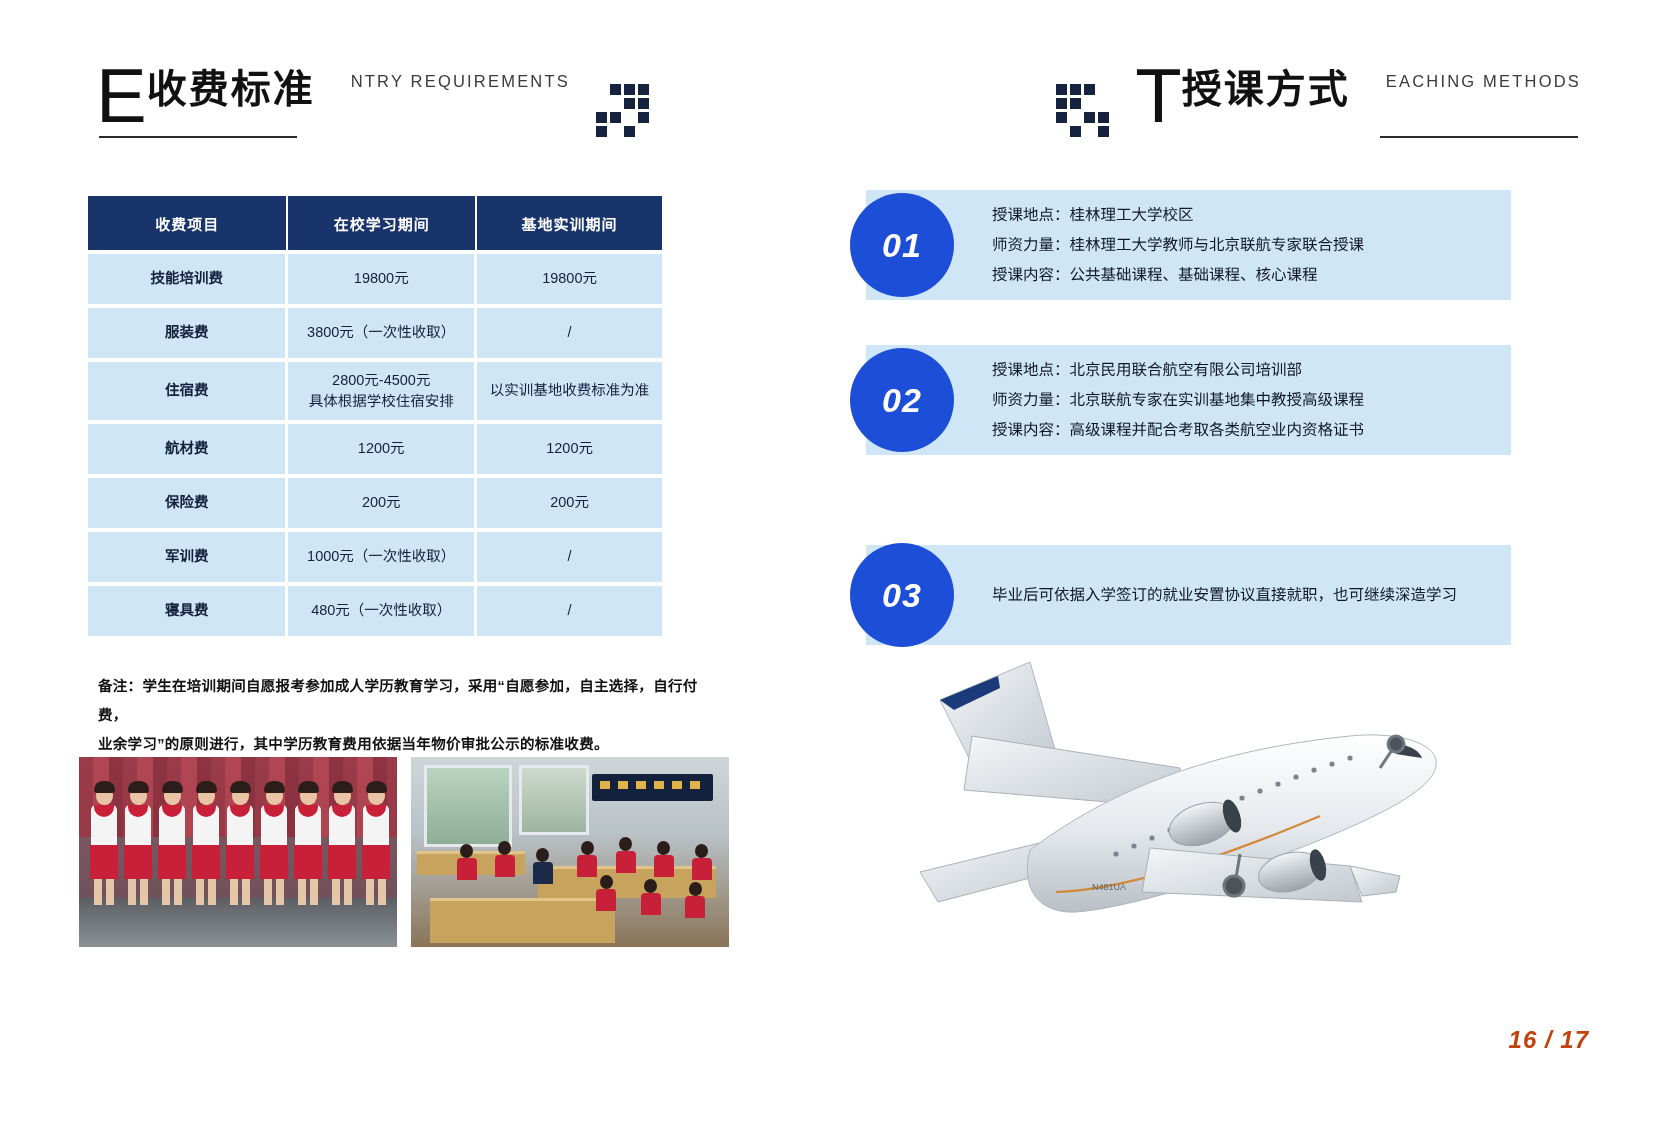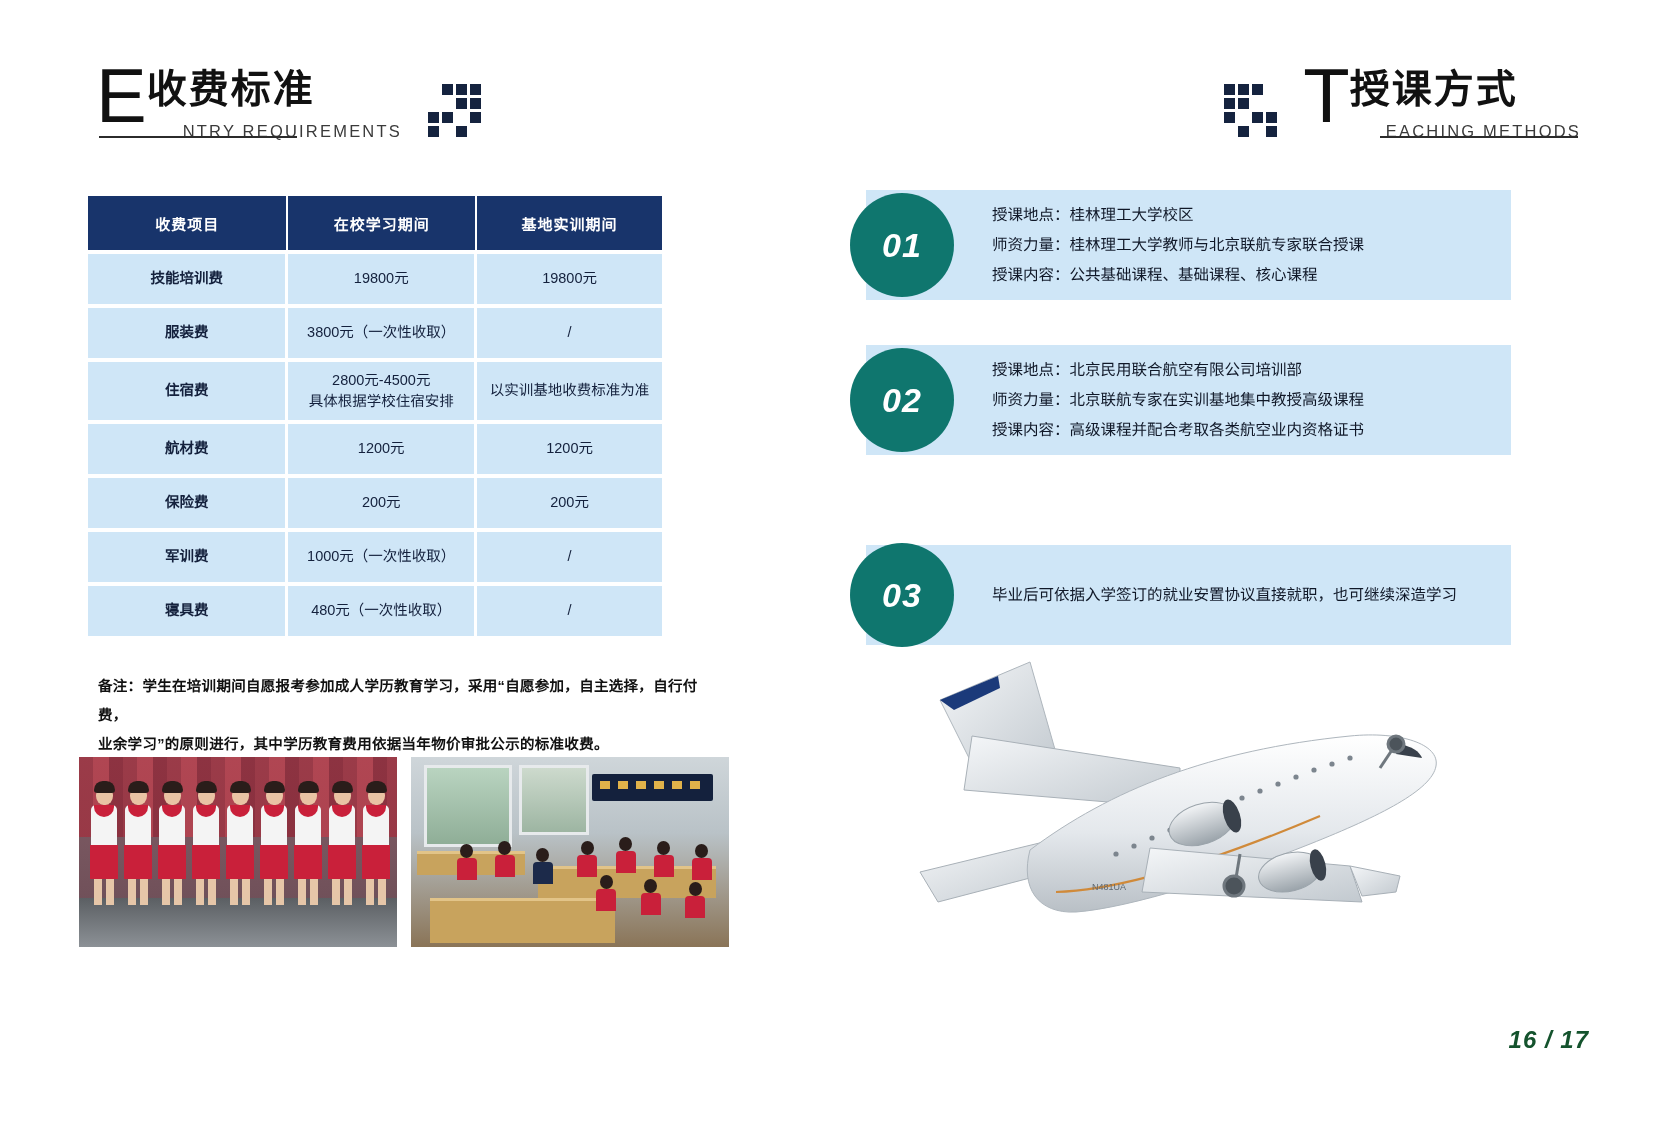--- a/index.html
+++ b/index.html
@@ -26,21 +26,21 @@
   .head-right { right: 96px; top: 62px; }
 
   .big-letter {
     font-family: "Liberation Sans", sans-serif;
     font-size: 76px;
     font-weight: 400;
     line-height: 68px;
     color: #111111;
     letter-spacing: 0;
   }
-  .head-title-block { display: flex; flex-direction: column; }
+  .head-title-block { display: flex; flex-direction: row; }
   .head-cn {
     font-size: 40px;
     font-weight: bold;
     color: #111111;
     line-height: 46px;
     letter-spacing: 2px;
     margin-top: 4px;
   }
   .head-en {
     font-size: 16.5px;
@@ -172,21 +172,21 @@
   .step-2 { top: 345px; height: 110px; }
   .step-3 { top: 497px; height: 100px; margin-top: 48px; }
   .badge {
     position: absolute;
     left: -16px;
     top: 50%;
     transform: translateY(-50%);
     width: 104px;
     height: 104px;
     border-radius: 50%;
-    background: #0f766e;
+    background: #1d4ed8;
     color: #ffffff;
     font-size: 34px;
     font-weight: bold;
     font-style: italic;
     display: flex;
     align-items: center;
     justify-content: center;
     letter-spacing: 1px;
   }
   .step-body {
@@ -207,21 +207,21 @@
   }
 
   
   .page-no {
     position: absolute;
     right: 88px;
     bottom: 92px;
     font-size: 24px;
     font-style: italic;
     font-weight: bold;
-    color: #14532d;
+    color: #c2410c;
     letter-spacing: 1px;
   }
 </style>
 </head>
 <body>
 
 <div class="section-head head-left">
   <div class="big-letter">E</div>
   <div class="head-title-block">
     <div class="head-cn">收费标准</div>

